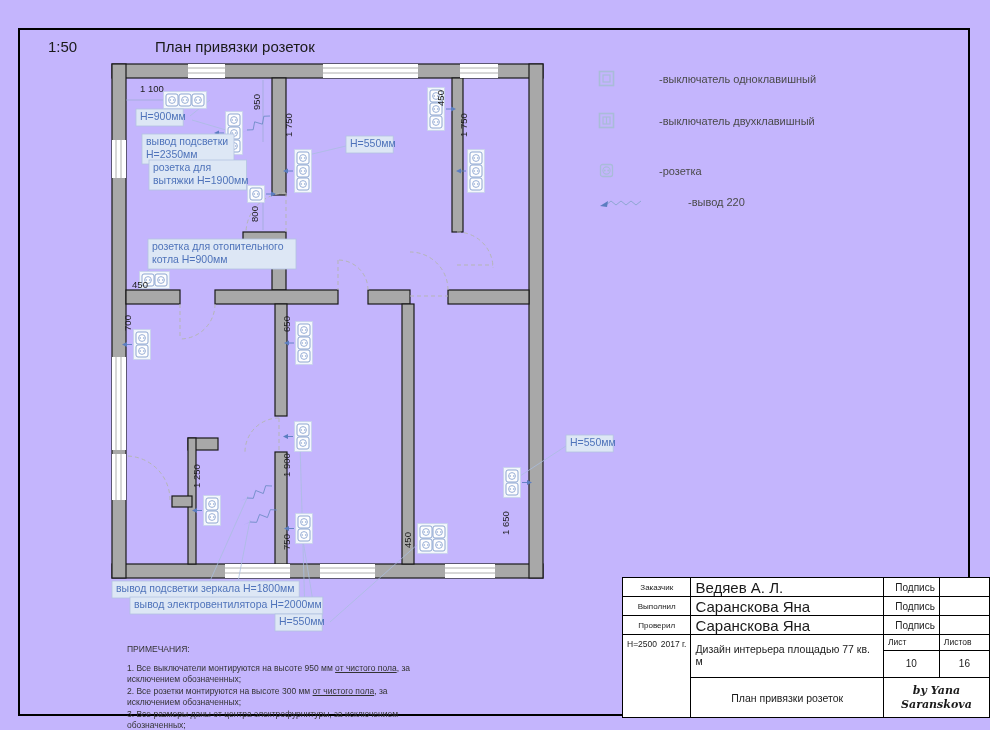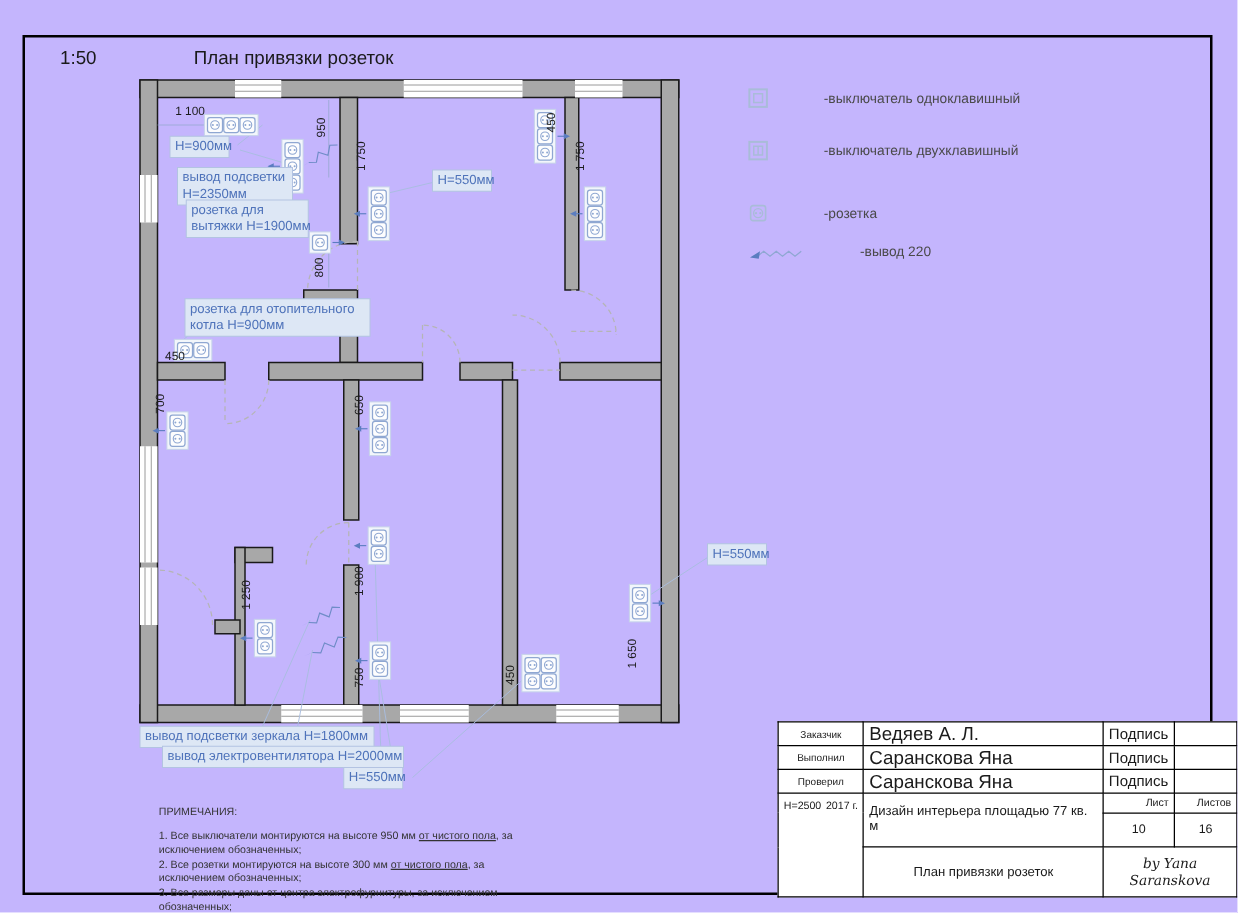--- a/index.html
+++ b/index.html
@@ -15,29 +15,29 @@
   .legend-item svg{flex:0 0 auto;}
   
   .notes{position:absolute;left:127px;top:644px;width:302px;font-size:8.5px;color:#333;line-height:1.3;}
   .notes .note-head{margin-bottom:8px;}
   .note-line{margin:0 0 1px 0;}
   
   .tblock{position:absolute;left:622px;top:577px;border-collapse:collapse;table-layout:fixed;background:#fff;}
   .tblock td{border:1.6px solid #000;padding:0 4px;overflow:hidden;white-space:nowrap;}
   .tblock .c0{width:60px;font-size:8px;text-align:center;}
   .tblock .c1{width:193px;font-size:15px;}
-  .tblock .c2{width:48px;font-size:12px;}
+  .tblock .c2{width:48px;font-size:10px;text-align:right;}
   .tblock .c3{width:43px;font-size:8px;}
-  .tblock .small{font-size:8.5px;text-align:right;}
+  .tblock .small{font-size:8.5px;text-align:left;}
   .tblock .num{font-size:10px;text-align:center;}
   .tblock .proj{font-size:10.5px;white-space:normal;line-height:1.1;}
   .tblock .dtitle{font-size:10.5px;text-align:center;}
   .hcell-inner{display:flex;flex-direction:row;justify-content:space-between;height:76px;padding:4px 0 2px 0;font-size:8.5px;}
   .hcell-inner .yr{text-align:left;}
-  .sig{font-family:"DejaVu Serif",serif;font-style:italic;font-size:11px;text-align:center;line-height:1.25;}
+  .sig{font-family:"DejaVu Serif",serif;font-style:italic;font-size:11px;text-align:center;line-height:1.25;font-weight:bold;}
   #plan-svg{position:absolute;left:100px;top:52px;}
 </style>
 </head>
 <body>
 
 <div class="page">
   <div class="sheet-border"></div>
 
   <div class="scale-label">1:50</div>
   <div class="page-title">План привязки розеток</div>

